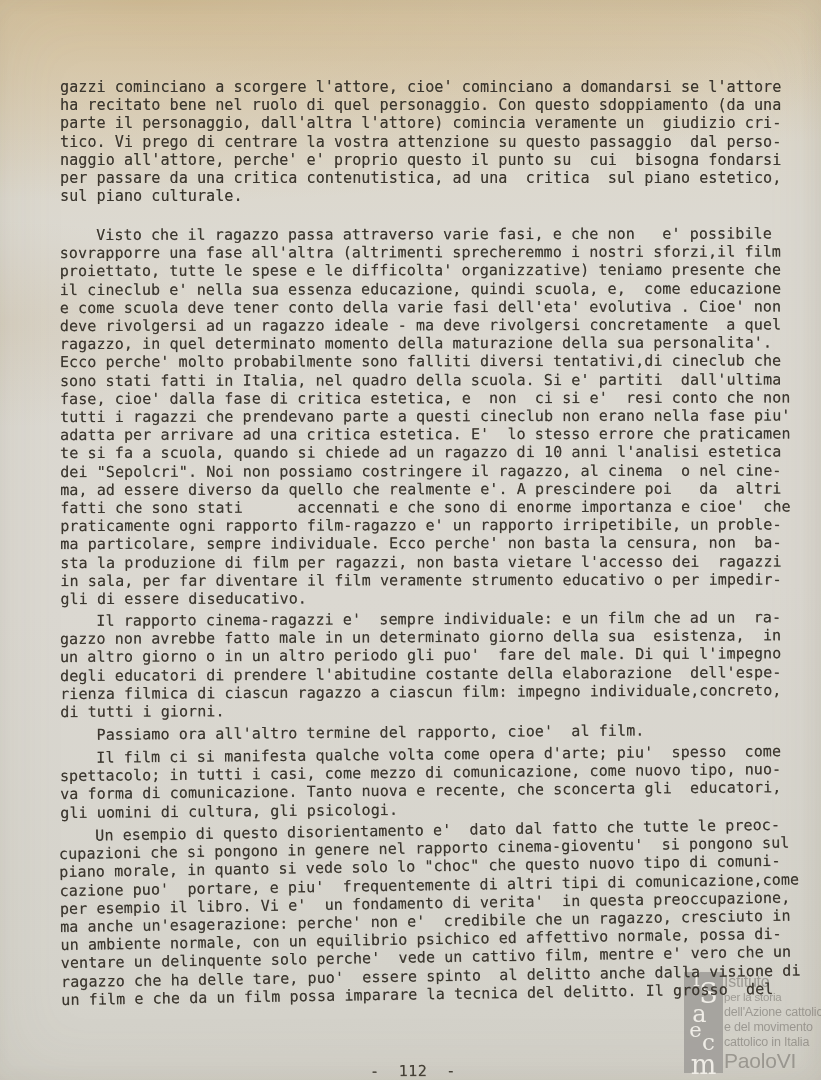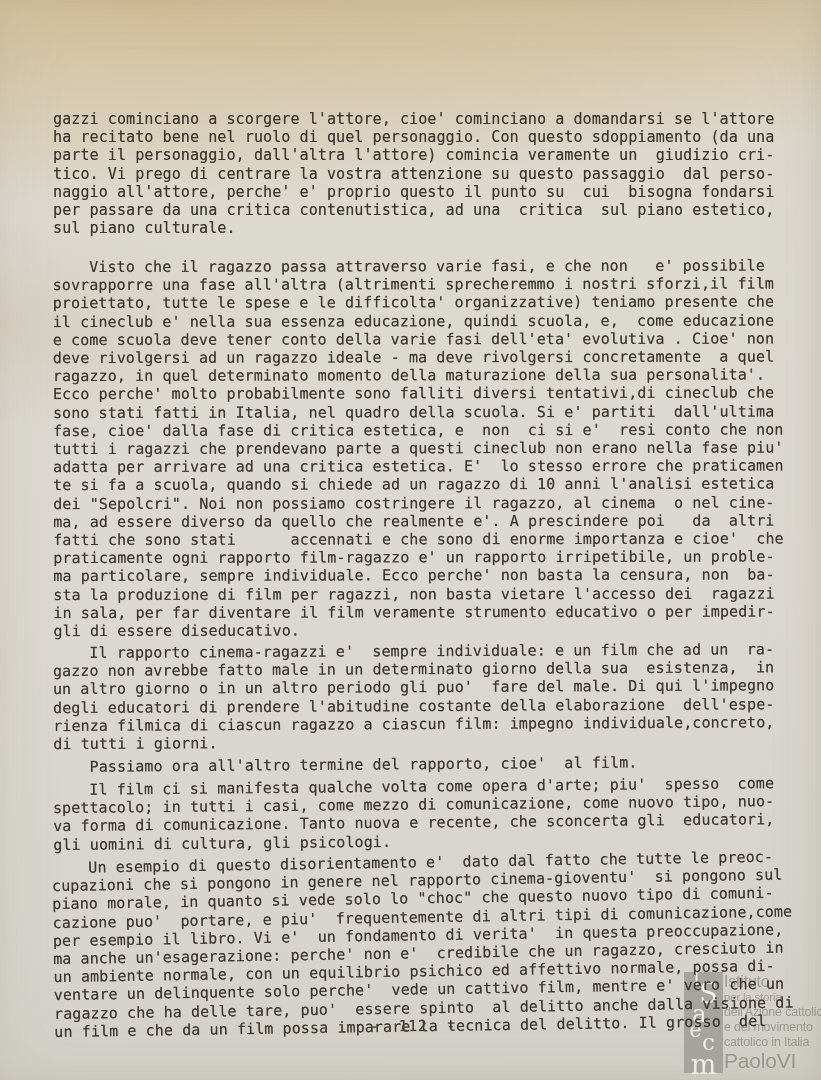--- a/index.html
+++ b/index.html
@@ -10,40 +10,40 @@
     background-color:#dad7cf;
     background-image:
       radial-gradient(130% 26% at 18% 0%, rgba(205,176,126,0.60) 0%, rgba(205,176,126,0) 72%),
       radial-gradient(95% 17% at 86% 0%, rgba(205,176,126,0.38) 0%, rgba(205,176,126,0) 78%),
       radial-gradient(40% 12% at 0% 30%, rgba(190,165,120,0.18) 0%, rgba(190,165,120,0) 80%),
       linear-gradient(178deg,#ddd5c2 0%,#dcd9d1 22%,#dbd8d1 55%,#d6d4cc 85%,#d2d0c8 100%);
     box-shadow:inset 0 0 70px rgba(120,105,75,0.10), inset -6px 0 18px rgba(110,95,70,0.07);
     font-family:"DejaVu Sans Mono",monospace;
   }
   .text-block{
-    position:absolute;left:53px;top:78px;width:745px;z-index:2;margin-top:32px;
+    position:absolute;left:60px;top:78px;width:745px;z-index:2;
   }
   .para{
     margin:0 0 5px 0;
     white-space:pre;
     font-size:15px;
     line-height:18.2px;
     letter-spacing:0.1px;
     color:#3b362e;
     text-shadow:0.2px 0.2px 0.5px rgba(59,54,46,0.55);
     transform-origin:0 50%;
   }
   .para.p1{margin-bottom:21px;}
   .para.p2{margin-bottom:3px;transform:rotate(-0.12deg);}
   .para.p3{transform:rotate(-0.3deg);}
   .para.p4{transform:rotate(-0.45deg);}
   .para.p5{transform:rotate(-0.55deg);}
   .para.p6{transform:rotate(-0.9deg);}
   .footer{
-    position:absolute;left:370px;top:1017px;z-index:2;
+    position:absolute;left:370px;top:1062px;z-index:2;
     font-size:15px;letter-spacing:0.5px;color:#454036;
     text-shadow:0.2px 0.2px 0.5px rgba(59,54,46,0.5);
     transform:rotate(-0.4deg);
     white-space:pre;
   }
   
   .watermark{position:absolute;left:0;top:0;width:821px;height:1080px;z-index:1;}
   .wm-bar{
     position:absolute;left:684px;top:972px;width:39px;height:101px;
     background:rgba(162,160,155,0.92);

